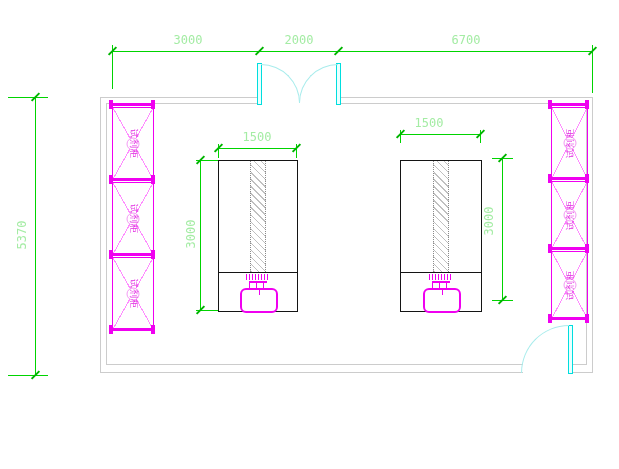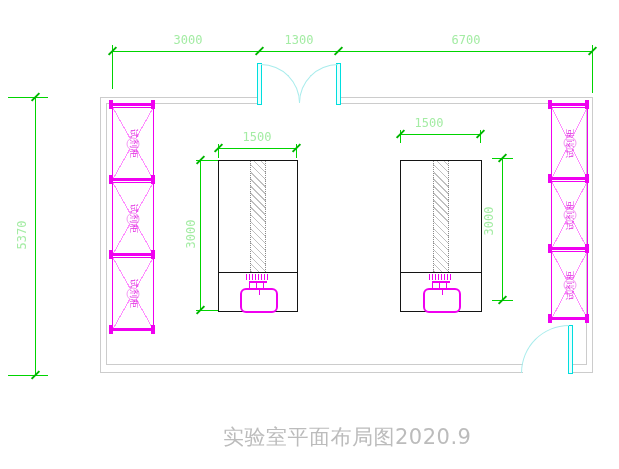--- a/index.html
+++ b/index.html
@@ -67,21 +67,21 @@
   <div class="w v" style="left:586px;top:103px;height:262px;"></div>
 
   <div class="gl h" style="left:112px;top:51px;width:481px;height:1px;"></div>
   <div class="gl v" style="left:112px;top:45px;width:1px;height:44px;"></div>
   <div class="gl v" style="left:592px;top:45px;width:1px;height:48px;"></div>
   <div class="tick" style="left:107px;top:50px;"></div>
   <div class="tick" style="left:254px;top:50px;"></div>
   <div class="tick" style="left:333px;top:50px;"></div>
   <div class="tick" style="left:587px;top:50px;"></div>
   <div class="dimtext" style="left:166px;top:33px;width:44px;">3000</div>
-  <div class="dimtext" style="left:277px;top:33px;width:44px;">1300</div>
+  <div class="dimtext" style="left:277px;top:33px;width:44px;">2000</div>
   <div class="dimtext" style="left:444px;top:33px;width:44px;">6700</div>
 
   <div class="gl v" style="left:35px;top:97px;width:1px;height:279px;"></div>
   <div class="gl h" style="left:8px;top:97px;width:40px;height:1px;"></div>
   <div class="gl h" style="left:8px;top:375px;width:40px;height:1px;"></div>
   <div class="tick" style="left:30px;top:96px;"></div>
   <div class="tick" style="left:30px;top:374px;"></div>
   <div class="dimtext rot" style="left:-6px;top:228px;width:56px;">5370</div>
 
   <div class="leaf" style="left:257px;top:63px;width:3px;height:40px;"></div>
@@ -159,15 +159,14 @@
   <div class="tick" style="left:395px;top:133px;"></div>
   <div class="tick" style="left:475px;top:133px;"></div>
   <div class="dimtext" style="left:407px;top:116px;width:44px;">1500</div>
   <div class="gl v" style="left:502px;top:158px;width:1px;height:143px;"></div>
   <div class="gl h" style="left:492px;top:158px;width:21px;height:1px;"></div>
   <div class="gl h" style="left:492px;top:300px;width:21px;height:1px;"></div>
   <div class="tick" style="left:497px;top:157px;"></div>
   <div class="tick" style="left:497px;top:299px;"></div>
   <div class="dimtext rot" style="left:461px;top:214px;width:56px;">3000</div>
 
-  <div class="title" style="left:223px;top:423px;">实验室平面布局图2020.9</div>
 
 </div>
 
 </body></html>

